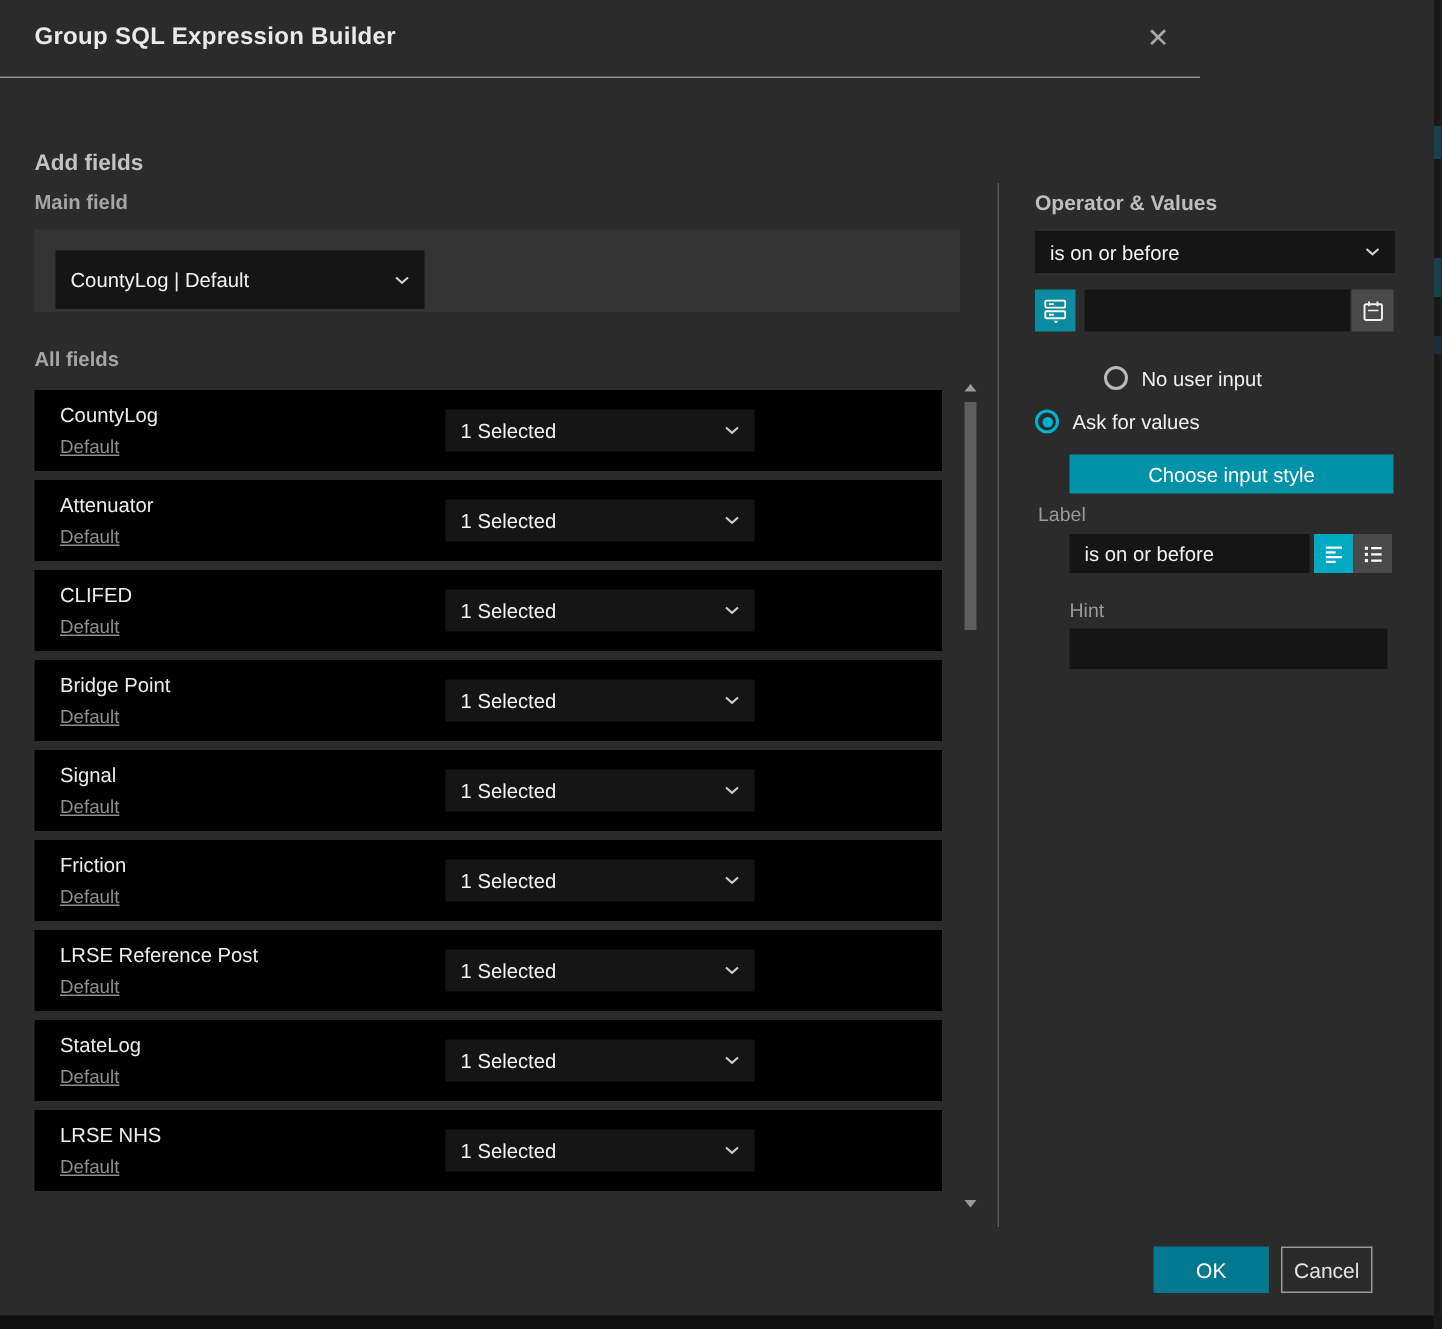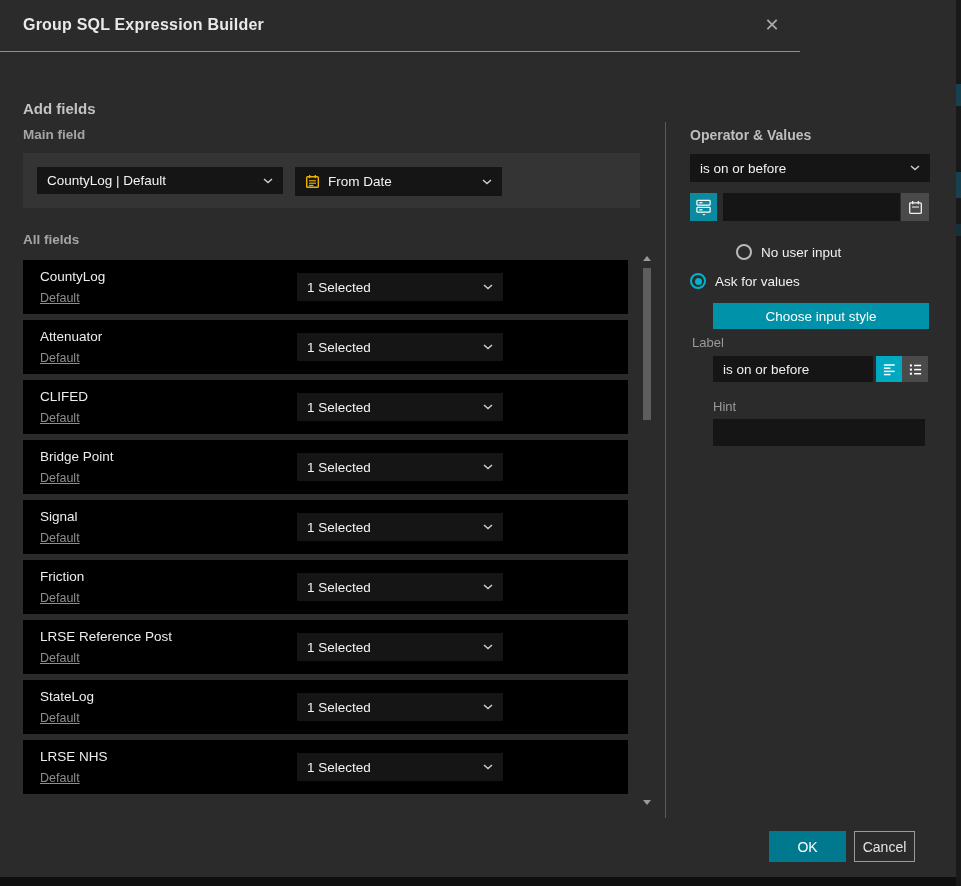--- a/index.html
+++ b/index.html
@@ -23,21 +23,21 @@
   .h-main { left: 23px; top: 127px; }
   .h-all  { left: 23px; top: 232px; }
   .h-op   { left: 690px; top: 127px; color: #bebebe; font-size: 14px; }
 
   
   .dd { position: absolute; background: #151515; color: #f2f2f2; font-size: 13.5px; display: flex; align-items: center; padding: 0 10px; cursor: pointer; }
   .dd .chev { margin-left: auto; display: flex; }
 
   
   .main-panel { position: absolute; left: 23px; top: 153px; width: 617px; height: 55px; background: #343434; }
-  .dd-layer { left: 14px; top: 14px; width: 246px; height: 27px; }
+  .dd-layer { left: 14px; top: 14px; width: 246px; height: 39px; }
   .dd-field { left: 272px; top: 14px; width: 207px; height: 29px; gap: 8px; }
 
   
   .list { position: absolute; left: 23px; top: 260px; width: 605px; }
   .frow { position: relative; height: 54px; margin-bottom: 6px; background: #000000; }
   .frow-name { position: absolute; left: 17px; top: 9px;  font-size: 13.5px; color: #ededed; }
   .frow-sub  { position: absolute; left: 17px; top: 31px; font-size: 12.5px; color: #8f8f8f; text-decoration: underline; }
   .frow-dd   { left: 274px; top: 13px; width: 206px; height: 28px; }
 
   
@@ -94,38 +94,20 @@
     <span class="title">Group SQL Expression Builder</span>
     <span class="close">✕</span>
   </div>
 
   <div class="h-add">Add fields</div>
   <div class="h-sub h-main">Main field</div>
 
   <div class="main-panel">
     <div class="dd dd-layer">
       <span>CountyLog | Default</span>
-      <span class="chev">
-        <svg width="10" height="6" viewBox="0 0 10 6">
-            <path d="M1 1 L5 4.6 L9 1" fill="none" stroke="#d0d0d0" stroke-width="1.4"></path>
-          </svg>
-      </span>
-    </div>
-    <div class="dd dd-field">
-      <span style="display:flex;">
-        <svg width="15" height="15" viewBox="0 0 16 16">
-          <rect x="1.8" y="3" width="12.4" height="11.2" rx="1" fill="none" stroke="#edb200" stroke-width="1.5"></rect>
-          <line x1="5" y1="1" x2="5" y2="4.4" stroke="#edb200" stroke-width="1.5"></line>
-          <line x1="11" y1="1" x2="11" y2="4.4" stroke="#edb200" stroke-width="1.5"></line>
-          <line x1="4.3" y1="7.2" x2="11.7" y2="7.2" stroke="#edb200" stroke-width="1.2"></line>
-          <line x1="4.3" y1="9.8" x2="11.7" y2="9.8" stroke="#edb200" stroke-width="1.2"></line>
-          <line x1="4.3" y1="12.2" x2="9" y2="12.2" stroke="#edb200" stroke-width="1.2"></line>
-        </svg>
-      </span>
-      <span>From Date</span>
       <span class="chev">
         <svg width="10" height="6" viewBox="0 0 10 6">
             <path d="M1 1 L5 4.6 L9 1" fill="none" stroke="#d0d0d0" stroke-width="1.4"></path>
           </svg>
       </span>
     </div>
   </div>
 
   <div class="h-sub h-all">All fields</div>
 

